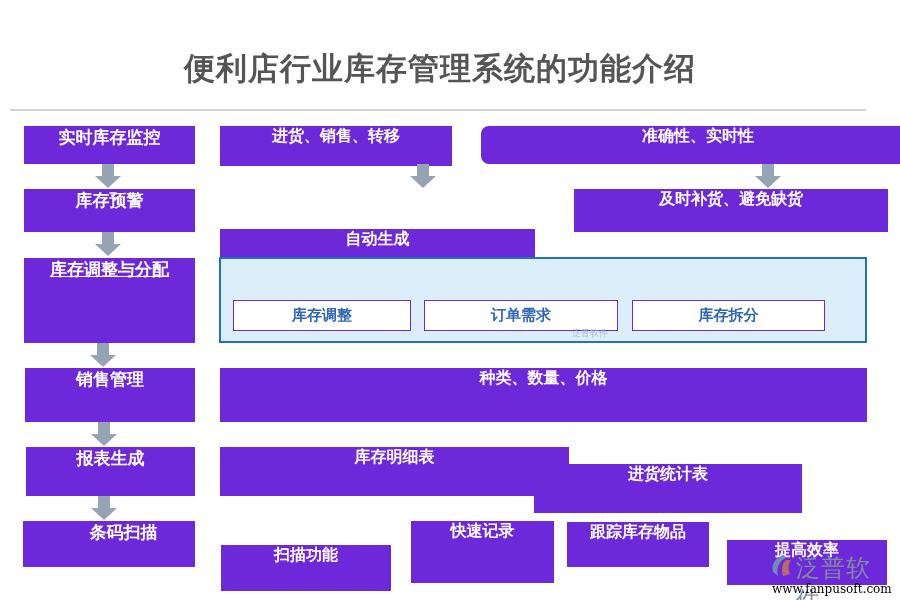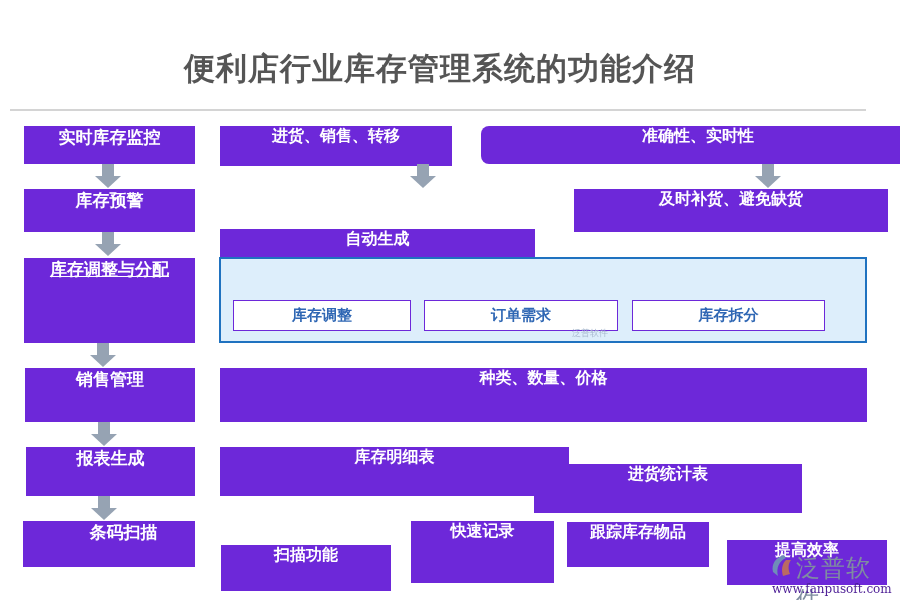--- a/index.html
+++ b/index.html
@@ -49,21 +49,21 @@
   .logo {
     position:absolute; left:770px; top:552px; width:125px; height:46px;
   }
   .logo-mark {
     position:absolute; left:0; top:2px; width:22px; height:24px;
   }
   .logo-text {
     position:absolute; left:26px; top:0; font-size:24px; color:#7f8da0; letter-spacing:1px;
   }
   .logo-url {
-    position:absolute; left:2px; top:30px; font-size:12px; color:#4c1d95;
+    position:absolute; left:2px; top:30px; font-size:12px; color:#000000;
     font-family: "DejaVu Serif", "Liberation Serif", serif;
   }
 </style>
 </head>
 <body>
 
 <div class="title">便利店行业库存管理系统的功能介绍</div>
 <div class="title-rule"></div>
 
 <div class="box left" style="left:24px;top:126px;width:171px;height:38px;">

